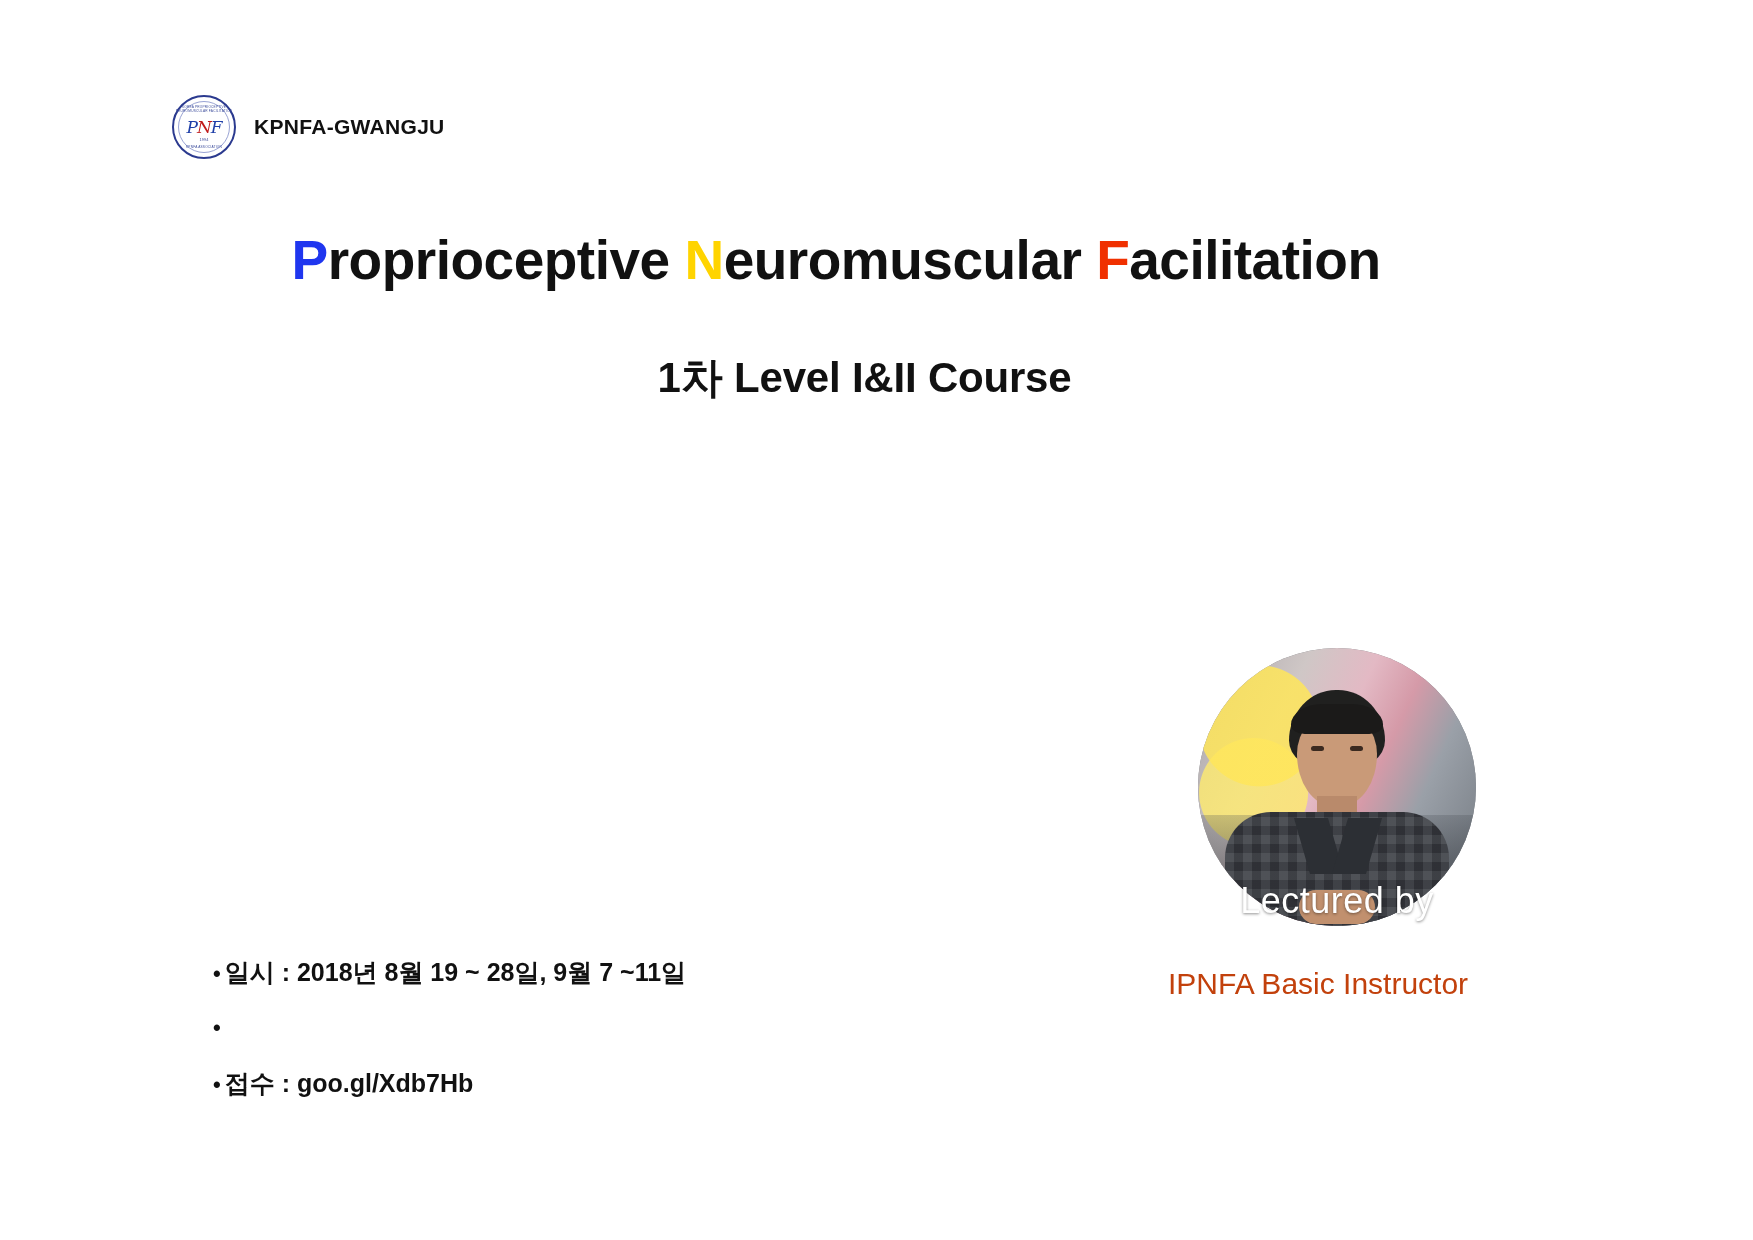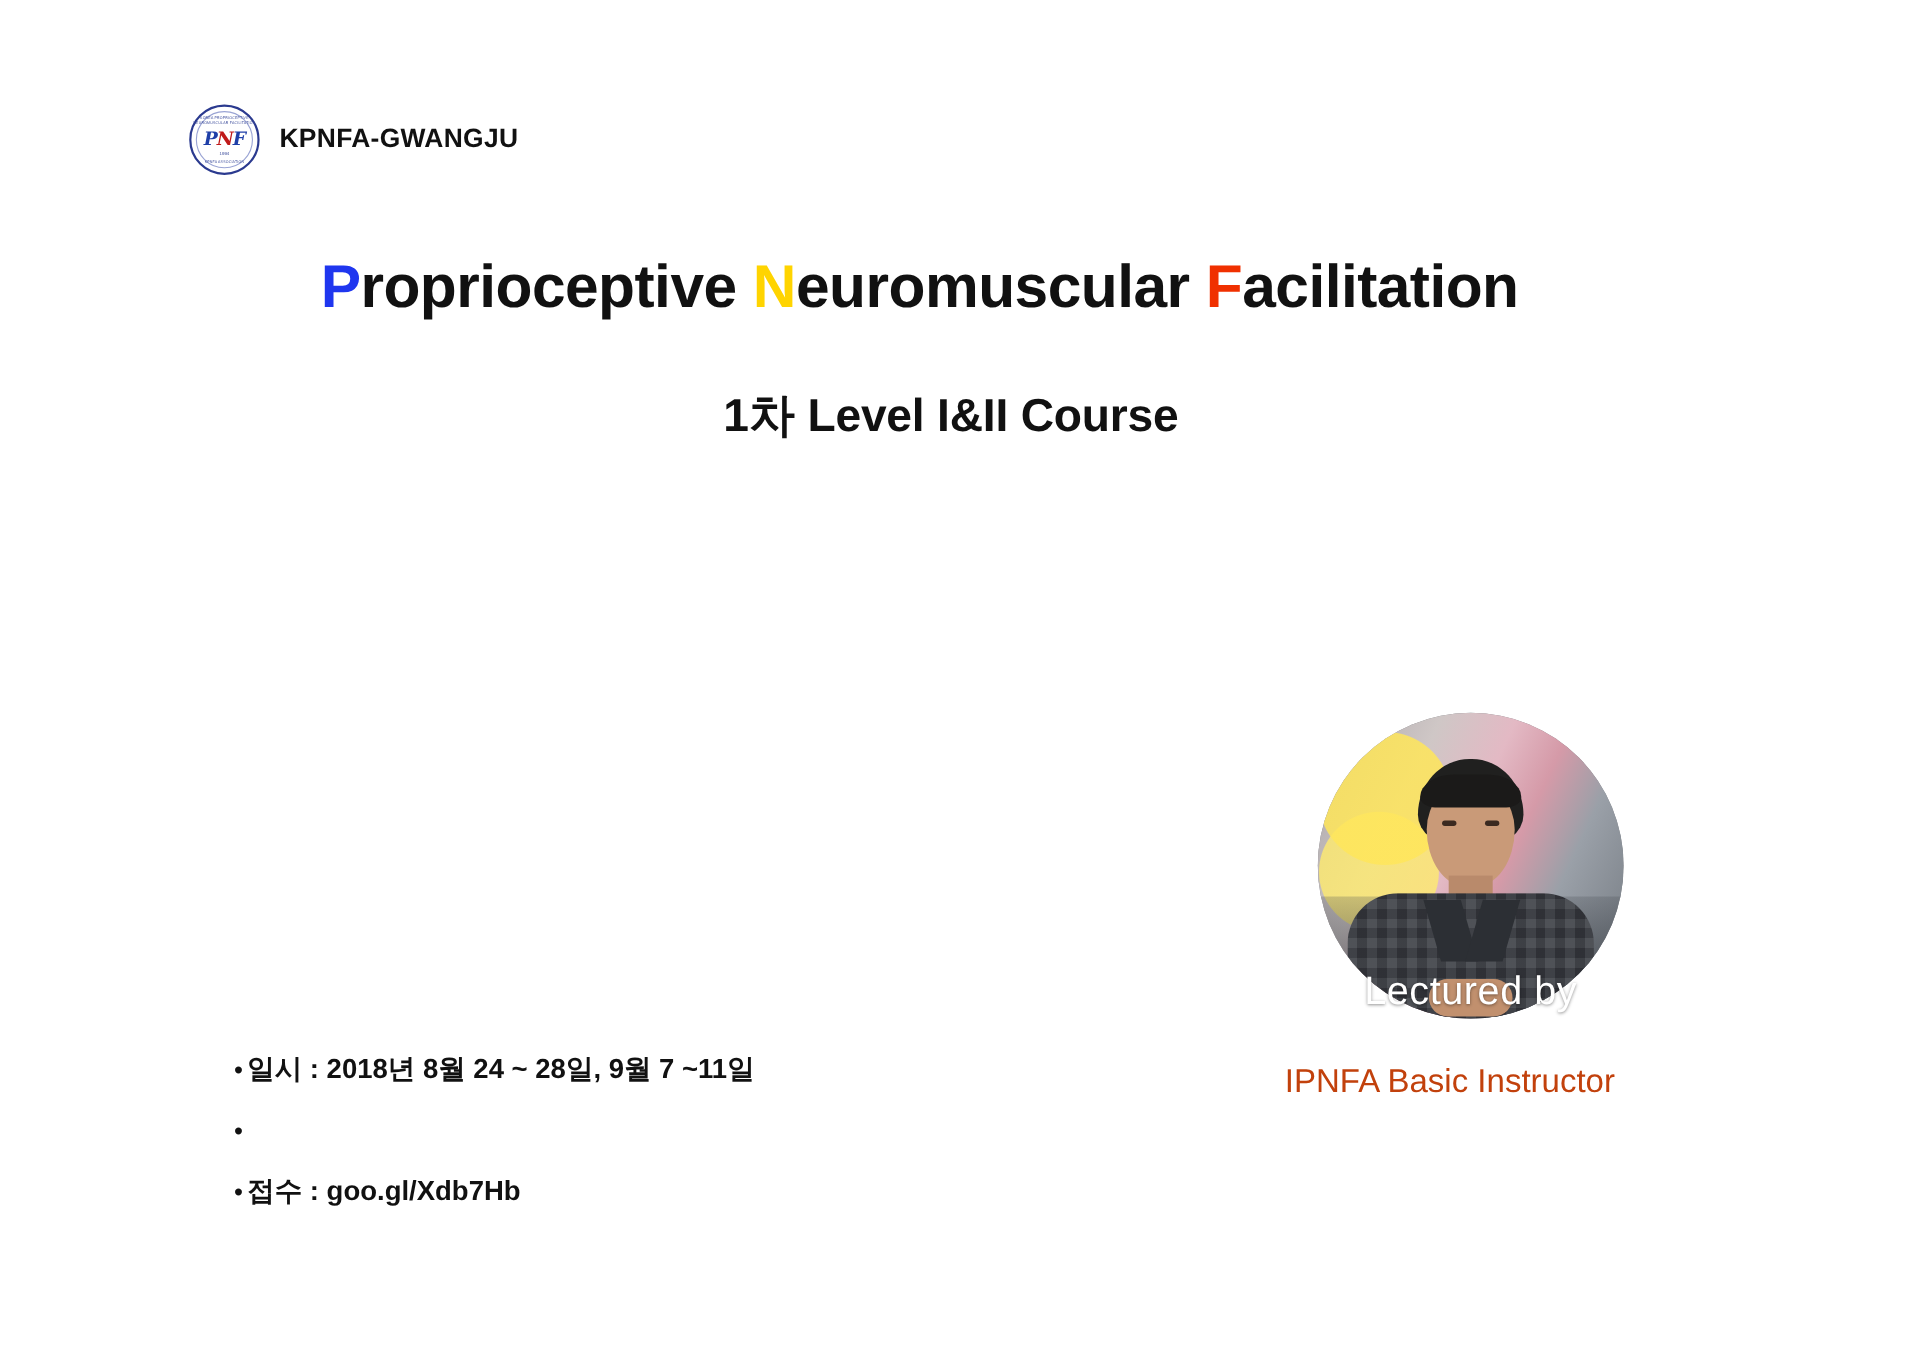--- a/index.html
+++ b/index.html
@@ -43,21 +43,21 @@
     top: 4px;
     right: 4px;
     bottom: 4px;
     border-radius: 50%;
     border: 1px solid #9aa4d4;
     box-sizing: border-box;
   }
   .brand-logo .mono {
     font-family: "DejaVu Serif", serif;
     font-style: italic;
-    font-weight: bold;
+    font-weight: normal;
     font-size: 17px;
     letter-spacing: -1px;
     z-index: 2;
   }
   .mono .p { color: #1f3fa8; }
   .mono .n { color: #c01a1a; }
   .mono .f { color: #1f3fa8; }
   .brand-logo .micro-top,
   .brand-logo .micro-bottom {
     position: absolute;
@@ -74,21 +74,21 @@
   .brand-logo .year {
     position: absolute;
     bottom: 15px;
     left: 0;
     right: 0;
     text-align: center;
     font-size: 4px;
     color: #3a4a9a;
   }
   .brand-name {
-    font-size: 24px;
+    font-size: 21px;
     font-weight: bold;
     letter-spacing: 0.3px;
     color: #111111;
   }
 
   
   .title-main {
     position: absolute;
     left: 0;
     top: 228px;
@@ -291,21 +291,21 @@
 
 <div class="title-main">
   <span class="cap-blue">P</span><span>roprioceptive </span><span class="cap-yellow">N</span><span>euromuscular </span><span class="cap-red">F</span><span>acilitation</span>
 </div>
 
 <div class="title-sub">1차 Level I&amp;II Course</div>
 
 <div class="details">
   <div class="row">
     <span class="bullet">•</span>
-    <span>일시 : 2018년 8월 24 ~ 28일, 9월 7 ~11일</span>
+    <span>일시 : 2018년 8월 19 ~ 28일, 9월 7 ~11일</span>
   </div>
   <div class="row">
     <span class="bullet">•</span>
   </div>
   <div class="row">
     <span class="bullet">•</span>
     <span>접수 : goo.gl/Xdb7Hb</span>
   </div>
 </div>
 

